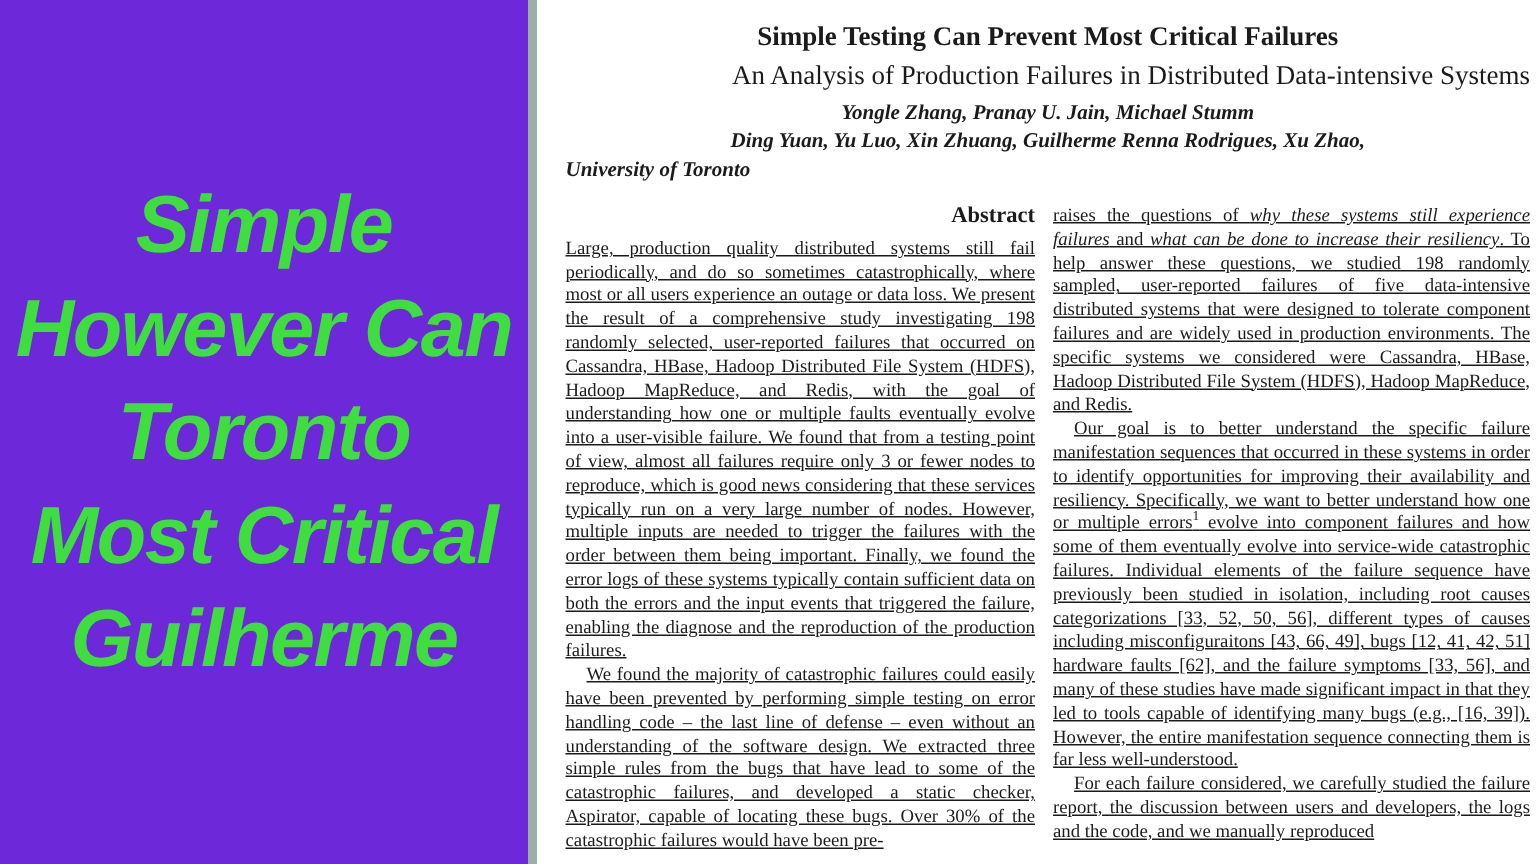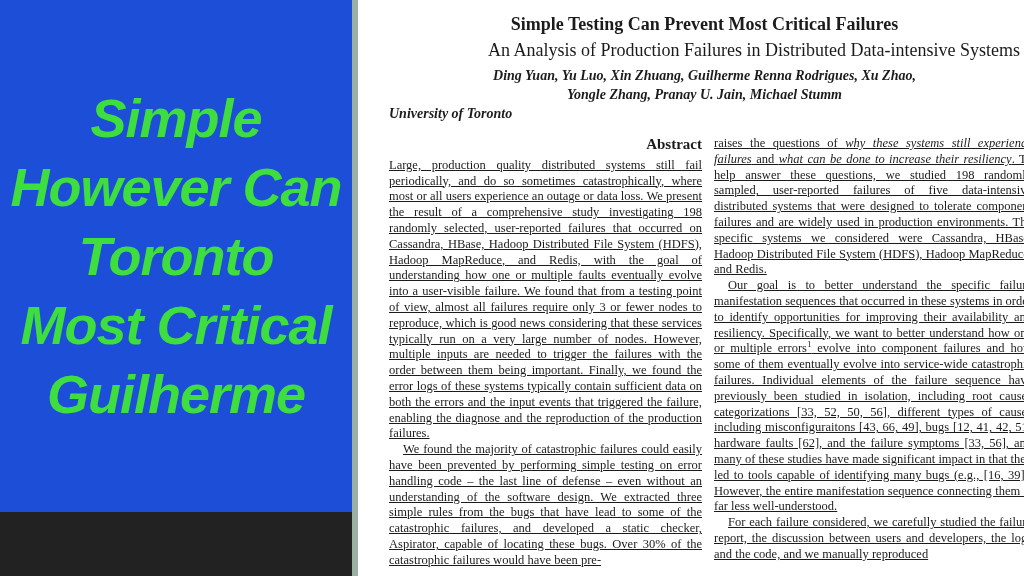--- a/index.html
+++ b/index.html
@@ -3,36 +3,36 @@
 <meta charset="utf-8">
 <style>
   html, body { margin: 0; padding: 0; background: #222; }
   .stage {
     width: 1024px; height: 576px;
     display: flex; overflow: hidden;
     font-family: "Liberation Serif", serif;
   }
   
   .left-panel {
-    width: 352px; height: 512px; flex: 0 0 352px;
-    background: #1d4ed8;
+    width: 352px; height: 576px; flex: 0 0 352px;
+    background: #6d28d9;
     display: flex; align-items: center; justify-content: center;
   }
   .slide-title {
     font-family: "Liberation Sans", sans-serif;
     font-style: italic; font-weight: 700;
     font-size: 54px; line-height: 69px;
     color: #3ede3e; text-align: center;
     letter-spacing: -1px;
   }
   .divider { width: 6px; flex: 0 0 6px; background: #9bb0a3; }
   
   .paper {
     flex: 1 1 auto; background: #ffffff; color: #1b1b1b;
-    padding: 13px 4px 0 31px; overflow: hidden;
+    padding: 13px 4px 0 19px; overflow: hidden;
   }
   .p-title { text-align: center; font-weight: 700; font-size: 18px; line-height: 22px; margin: 0 0 4px 0; }
   .p-subtitle { text-align: right; font-size: 18px; line-height: 22px; margin: 0 0 5px 0; }
   .p-authors { text-align: center; font-style: italic; font-weight: 700; font-size: 14px; line-height: 19px; margin: 0; }
   .p-affil { text-align: left; font-style: italic; font-weight: 700; font-size: 14px; line-height: 19px; margin: 0; }
   .cols { display: flex; gap: 12px; margin-top: 13px; }
   .col { font-size: 12.5px; line-height: 15.8px; text-align: justify; }
   .col-1 { width: 313px; flex: 0 0 313px; }
   .col-2 { width: 318px; flex: 0 0 318px; }
   .abstract-h { text-align: right; font-weight: 700; font-size: 15px; margin: 1px 0 5px 0; }
@@ -55,22 +55,22 @@
       <div>Guilherme</div>
     </div>
   </div>
 
   <div class="divider"></div>
 
   <div class="paper">
 
     <div class="p-title">Simple Testing Can Prevent Most Critical Failures</div>
     <div class="p-subtitle">An Analysis of Production Failures in Distributed Data-intensive Systems</div>
+    <div class="p-authors">Yongle Zhang, Pranay U. Jain, Michael Stumm</div>
     <div class="p-authors">Ding Yuan, Yu Luo, Xin Zhuang, Guilherme Renna Rodrigues, Xu Zhao,</div>
-    <div class="p-authors">Yongle Zhang, Pranay U. Jain, Michael Stumm</div>
     <div class="p-affil">University of Toronto</div>
 
     <div class="cols">
 
       <div class="col col-1">
         <div class="abstract-h">Abstract</div>
         <p>Large, production quality distributed systems still fail periodically, and do so sometimes catastrophically, where most or all users experience an outage or data loss. We present the result of a comprehensive study investigating 198 randomly selected, user-reported failures that occurred on Cassandra, HBase, Hadoop Distributed File System (HDFS), Hadoop MapReduce, and Redis, with the goal of understanding how one or multiple faults eventually evolve into a user-visible failure. We found that from a testing point of view, almost all failures require only 3 or fewer nodes to reproduce, which is good news considering that these services typically run on a very large number of nodes. However, multiple inputs are needed to trigger the failures with the order between them being important. Finally, we found the error logs of these systems typically contain sufficient data on both the errors and the input events that triggered the failure, enabling the diagnose and the reproduction of the production failures.</p>
         <p class="indent">We found the majority of catastrophic failures could easily have been prevented by performing simple testing on error handling code – the last line of defense – even without an understanding of the software design. We extracted three simple rules from the bugs that have lead to some of the catastrophic failures, and developed a static checker, Aspirator, capable of locating these bugs. Over 30% of the catastrophic failures would have been pre-</p>
       </div>
 

